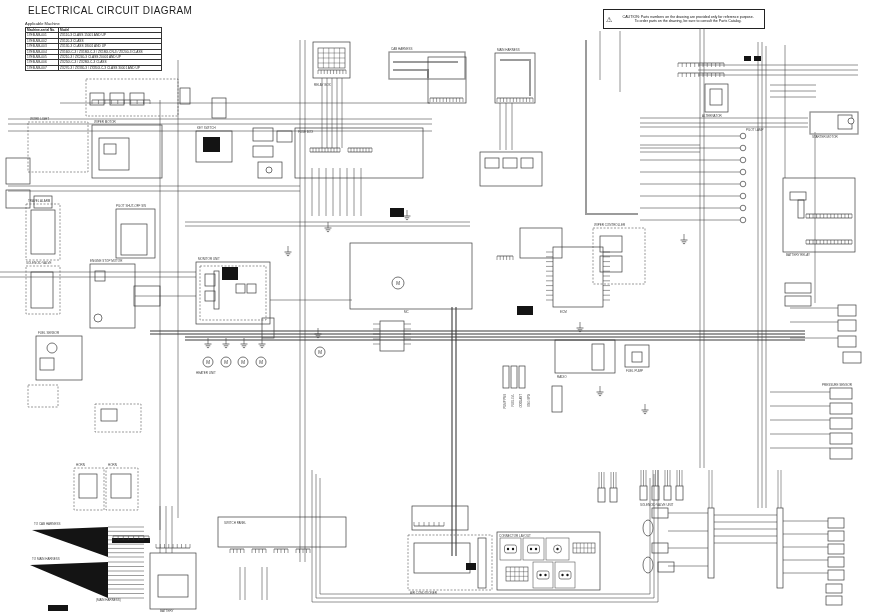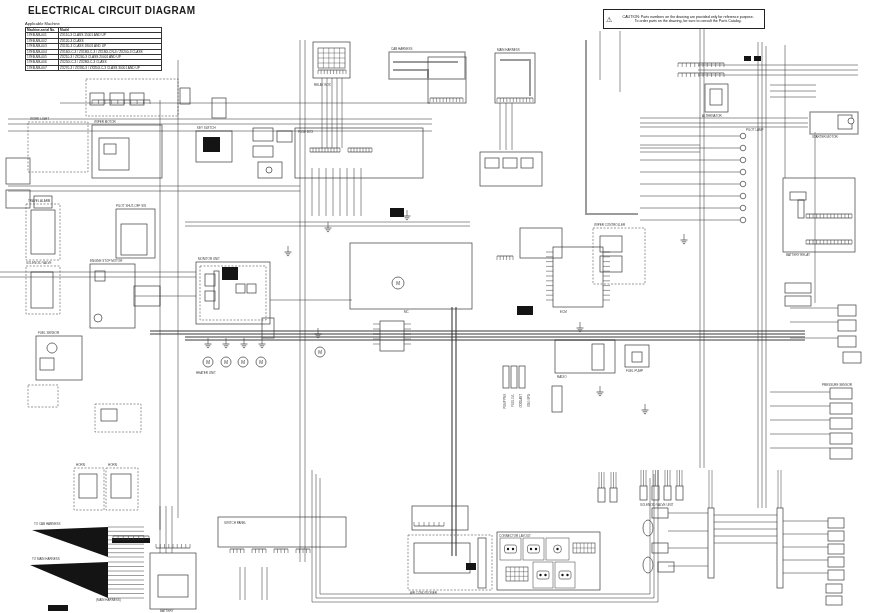--- a/index.html
+++ b/index.html
@@ -1,18 +1,18 @@
 <!DOCTYPE html>
 <html><head>
 <meta charset="utf-8">
 <style>
   html,body{margin:0;padding:0;background:#fff;}
   #stage{position:relative;width:870px;height:613px;background:#ffffff;overflow:hidden;
          font-family:"Liberation Sans",sans-serif;}
-  #page-title{position:absolute;left:28px;top:5px;font-size:10px;font-weight:700;
+  #page-title{position:absolute;left:28px;top:5px;font-size:10px;font-weight:400;
               letter-spacing:.4px;color:#1c1c1c;white-space:nowrap;}
   #applicable{position:absolute;left:25px;top:21px;font-size:4px;color:#222;}
   #machine-table{position:absolute;left:25px;top:27px;border-collapse:collapse;}
   #machine-table th,#machine-table td{border:0.6px solid #333;font-size:3.2px;
       font-weight:400;color:#222;padding:0 1px;height:4.4px;line-height:4.4px;
       white-space:nowrap;text-align:left;}
   #machine-table th{font-weight:700;}
   #machine-table td:first-child,#machine-table th:first-child{width:30px;}
   #machine-table td:last-child,#machine-table th:last-child{min-width:100px;}
   #caution-box{position:absolute;left:603px;top:9px;width:162px;height:20px;

